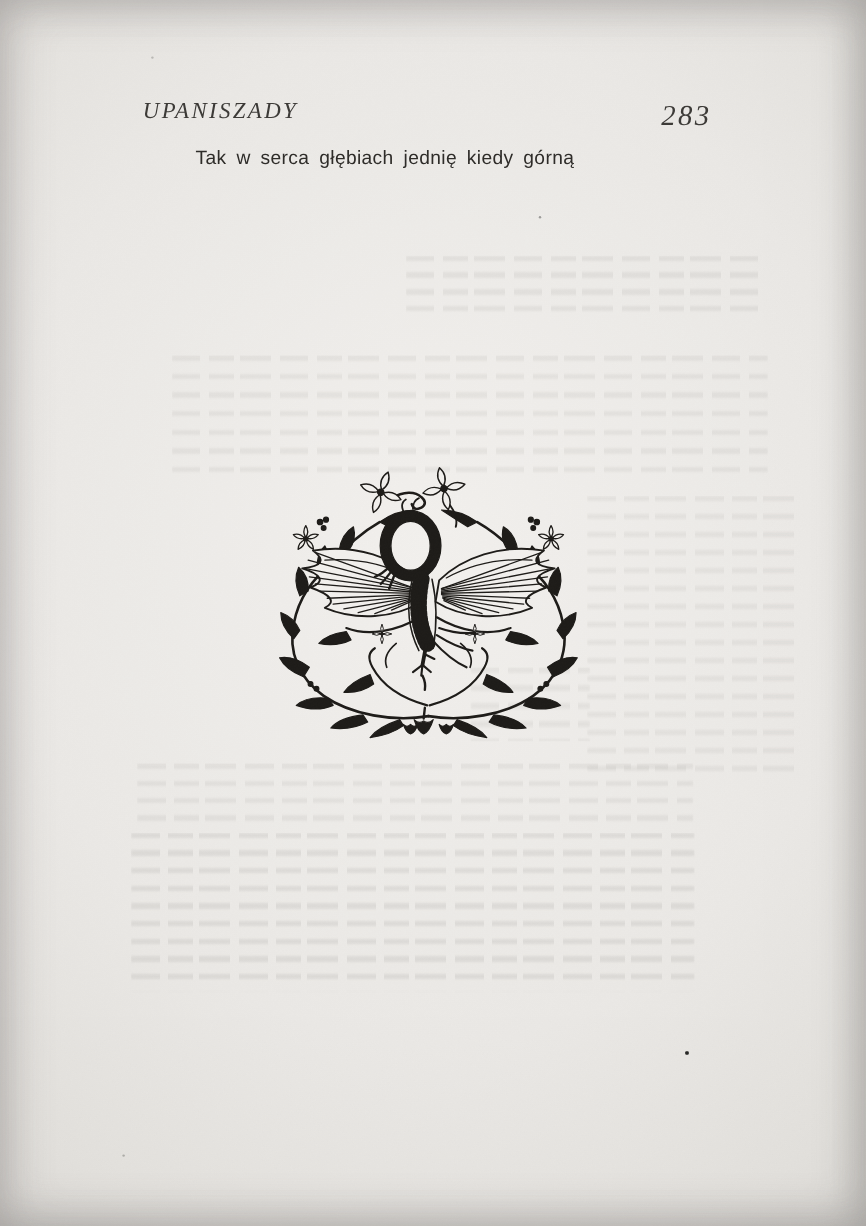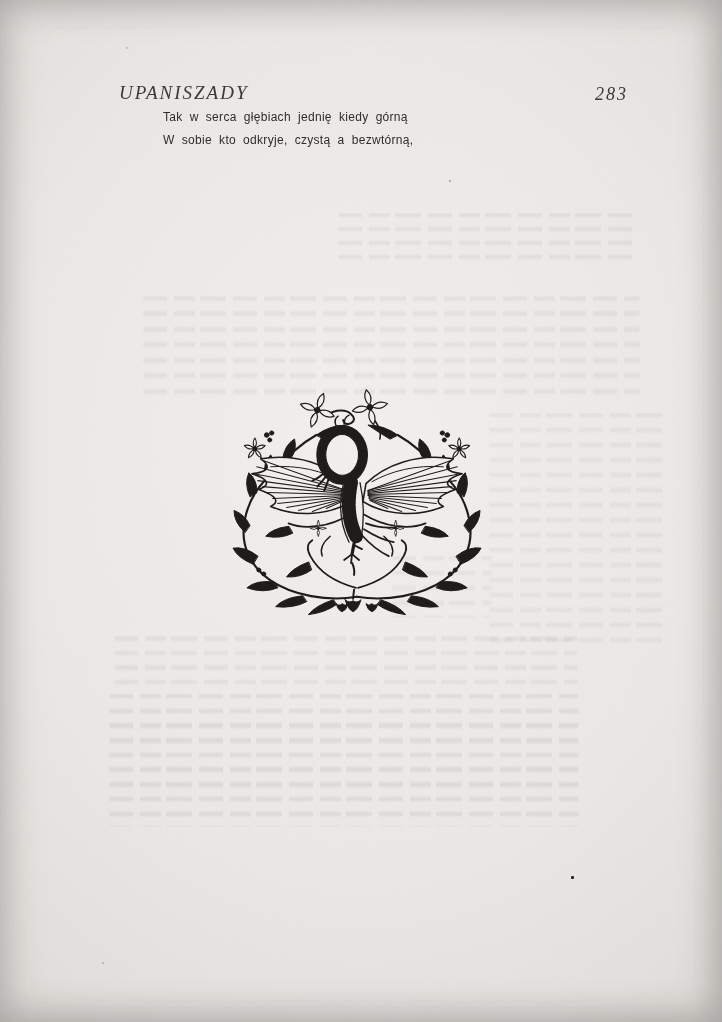--- a/index.html
+++ b/index.html
@@ -21,27 +21,27 @@
 
   
   .running-title{
     position:absolute; left:119px; top:82px;
     font-family:"Liberation Serif", serif; font-style:italic;
     font-size:19px; letter-spacing:2px; color:var(--header-ink);
   }
   .page-number{
     position:absolute; left:551px; top:84px;
     font-family:"Liberation Serif", serif; font-style:italic;
-    font-size:18px; letter-spacing:2px; color:var(--header-ink);margin-left:44px;
+    font-size:24px; letter-spacing:2px; color:var(--header-ink);
   }
 
   
   .verse{
-    position:absolute; left:163px; top:106px;
-    font-size:12px; line-height:22.5px; letter-spacing:.3px; word-spacing:3.5px;
+    position:absolute; left:163px; top:122px;
+    font-size:16px; line-height:22.5px; letter-spacing:.3px; word-spacing:3.5px;
     color:var(--ink); font-weight:500;
   }
 
   
   .ghost{
     position:absolute; pointer-events:none;
     background:
       repeating-linear-gradient(180deg,
         var(--ghost) 0, var(--ghost) var(--lw,4.5px),
         transparent var(--lw,4.5px), transparent var(--lp,15px));
@@ -71,21 +71,20 @@
 </head>
 <body>
 
 <div class="page">
 
   <span class="running-title">UPANISZADY</span>
   <span class="page-number">283</span>
 
   <div class="verse">
     <div>Tak w serca głębiach jednię kiedy górną</div>
-    <div>W sobie kto odkryje, czystą a bezwtórną,</div>
   </div>
 
   <div class="ghost" style="left:338px; top:213px; width:300px; height:48px; --lp:14px; --go:.12;"></div>
   <div class="ghost" style="left:143px; top:296px; width:497px; height:100px; --lp:15.5px; --go:.11;"></div>
   <div class="ghost" style="left:489px; top:413px; width:175px; height:235px; --lp:15px; --go:.10;"></div>
   <div class="ghost" style="left:392px; top:556px; width:100px; height:62px; --lp:15px; --go:.10;"></div>
   <div class="ghost" style="left:114px; top:636px; width:464px; height:57px; --lp:14.5px; --go:.11;"></div>
   <div class="ghost" style="left:109px; top:694px; width:470px; height:133px; --lp:14.7px; --go:.15;"></div>
 
   <svg class="ornament" role="img" width="258" height="229" viewBox="0 0 260 230" fill="none" stroke-linecap="round" stroke-linejoin="round" aria-label="Woodcut vignette: a bird with spread hatched wings and a looped neck, standing on one leg inside a symmetrical wreath of curling leaves and flowers">

